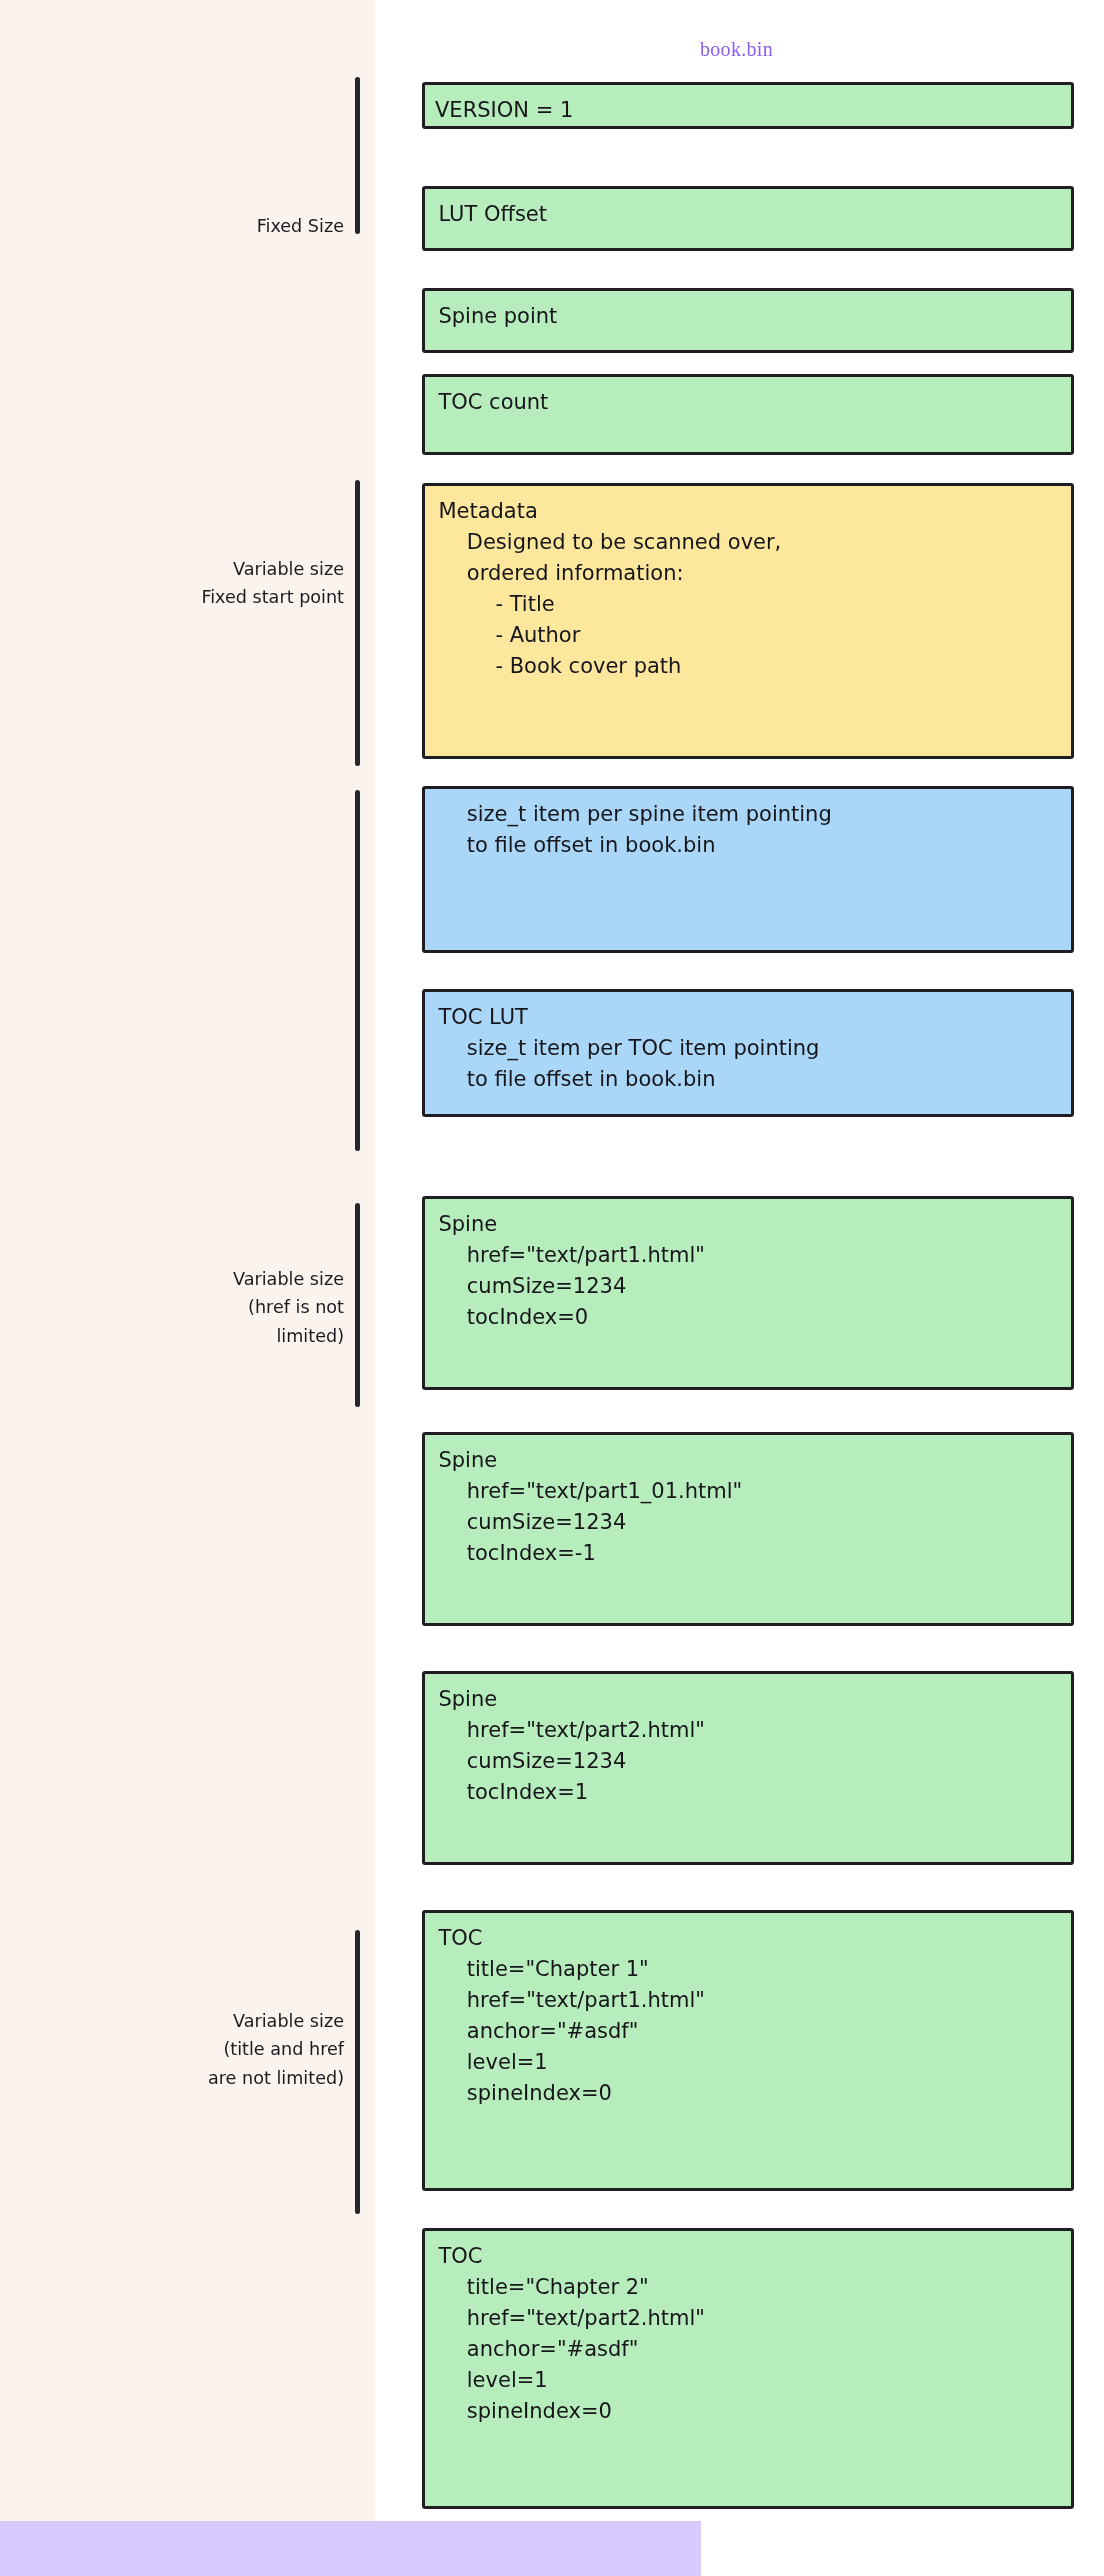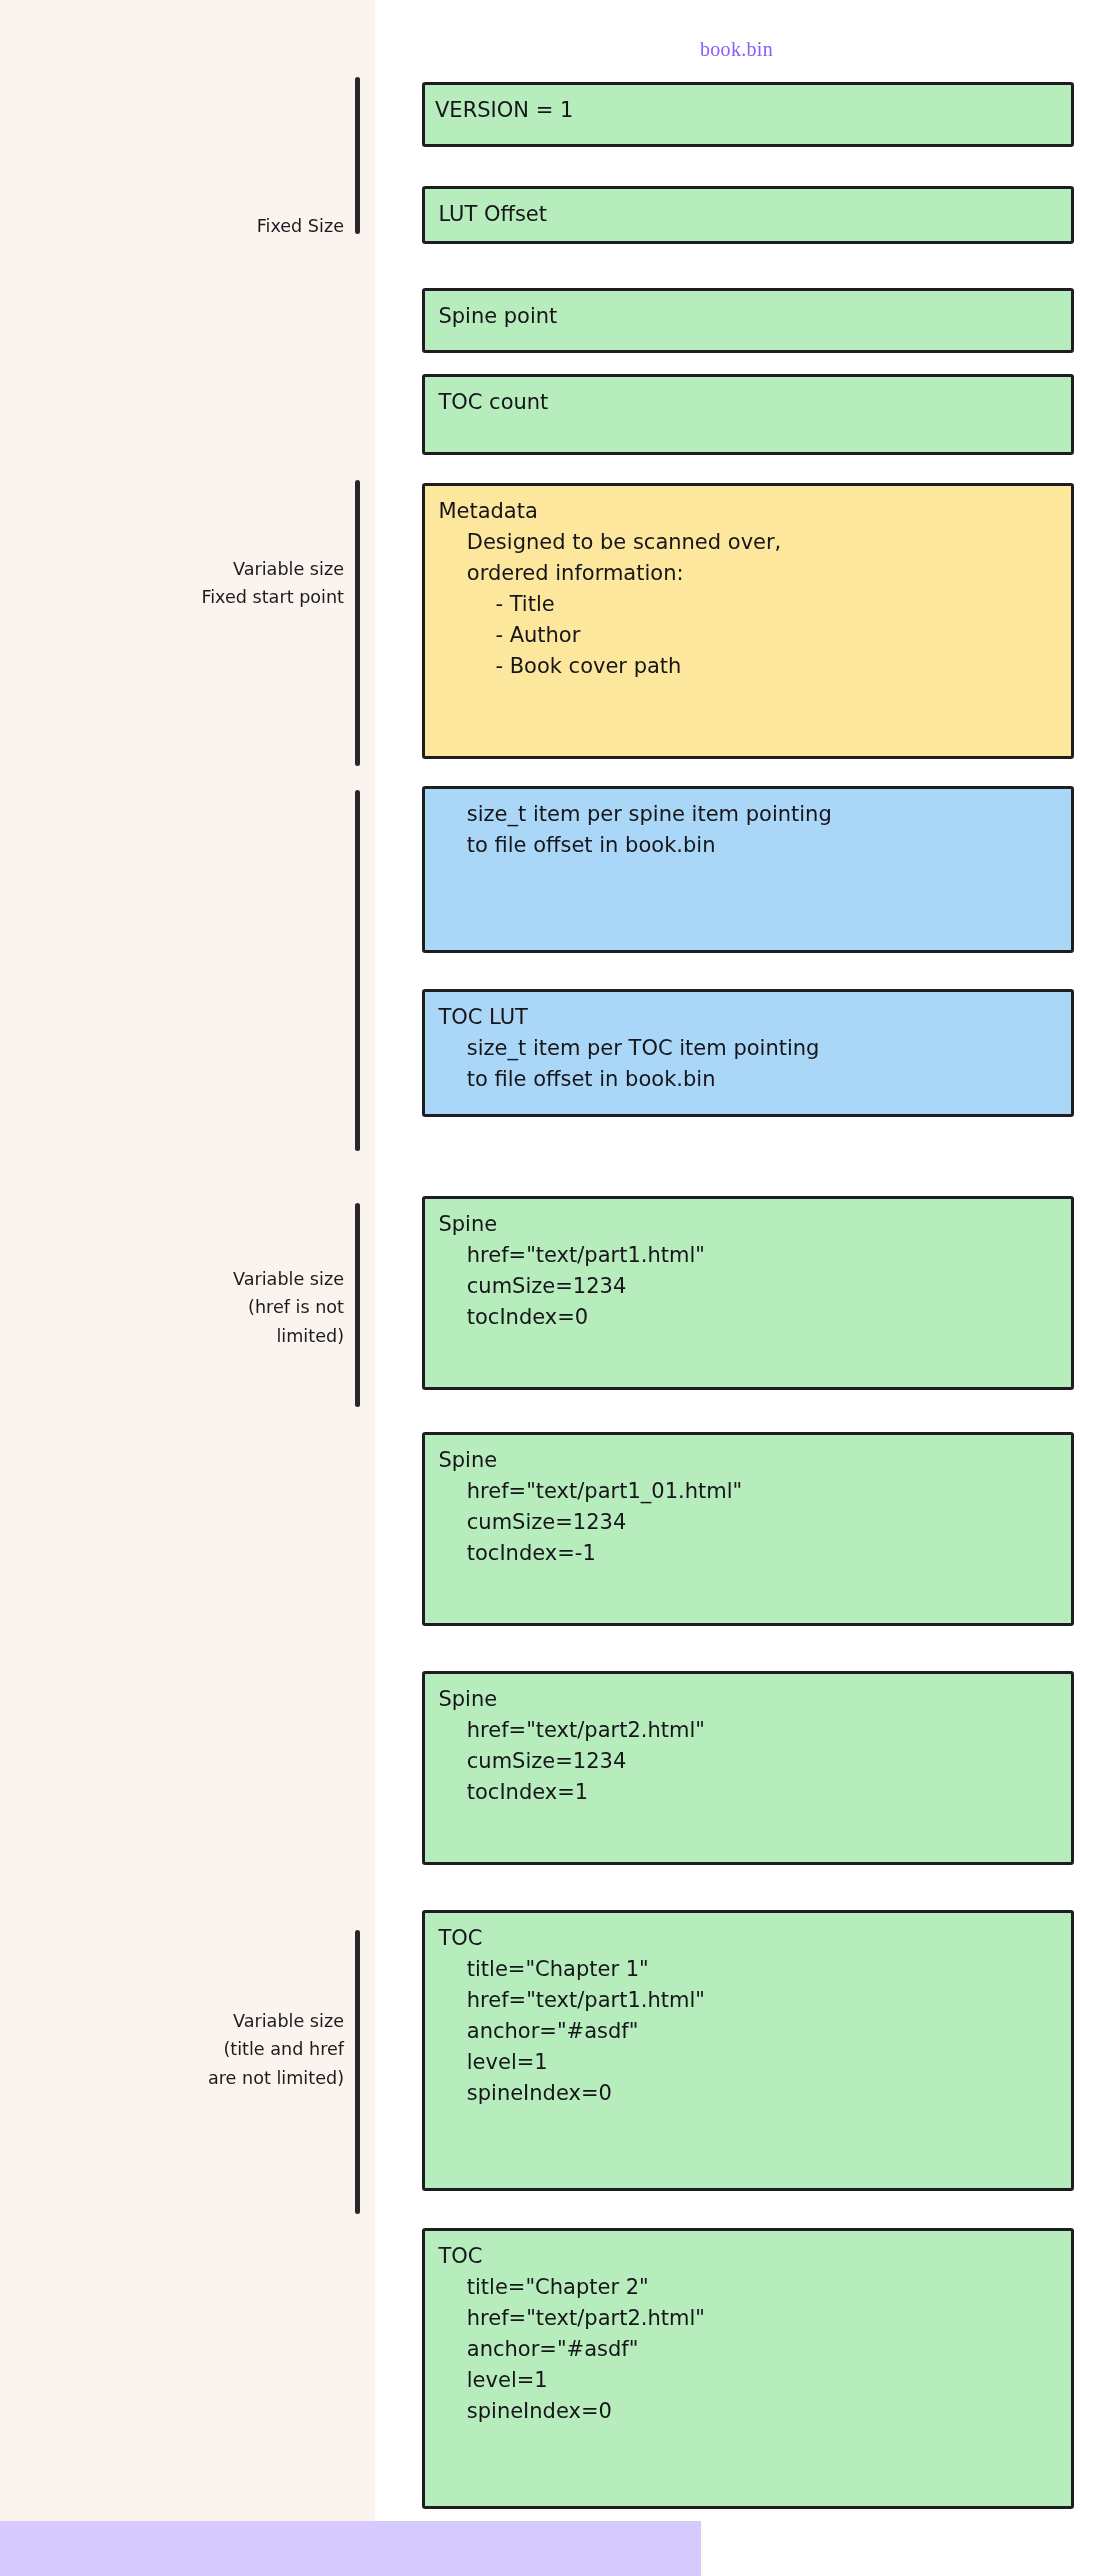--- a/index.html
+++ b/index.html
@@ -102,22 +102,22 @@
   <div class="group-label" style="top:212px;">Fixed Size</div>
   <div class="group-label" style="top:555px;">Variable size
 Fixed start point</div>
   <div class="group-label" style="top:1265px;">Variable size
 (href is not
 limited)</div>
   <div class="group-label" style="top:2007px;">Variable size
 (title and href
 are not limited)</div>
 
-  <div class="box green" style="top:82px;  height:65px;padding-left:10px;"><span class="title-line">VERSION = 1</span></div>
-  <div class="box green" style="top:186px; height:58px;"><span class="title-line">LUT Offset</span></div>
+  <div class="box green" style="top:82px;  height:47px;padding-left:10px;"><span class="title-line">VERSION = 1</span></div>
+  <div class="box green" style="top:186px; height:65px;"><span class="title-line">LUT Offset</span></div>
   <div class="box green" style="top:288px; height:65px;"><span class="title-line">Spine point</span></div>
   <div class="box green" style="top:374px; height:81px;"><span class="title-line">TOC count</span></div>
   <div class="box yellow" style="top:483px; height:276px;"><span class="title-line">Metadata</span><span class="sub-line">Designed to be scanned over,</span><span class="sub-line">ordered information:</span><span class="sub-sub-line">- Title</span><span class="sub-sub-line">- Author</span><span class="sub-sub-line">- Book cover path</span></div>
   <div class="box blue" style="top:786px; height:167px;"><span class="sub-line">size_t item per spine item pointing</span><span class="sub-line">to file offset in book.bin</span></div>
   <div class="box blue" style="top:989px;height:128px;"><span class="title-line">TOC LUT</span><span class="sub-line">size_t item per TOC item pointing</span><span class="sub-line">to file offset in book.bin</span></div>
   <div class="box green" style="top:1196px;height:194px;"><span class="title-line">Spine</span><span class="sub-line">href="text/part1.html"</span><span class="sub-line">cumSize=1234</span><span class="sub-line">tocIndex=0</span></div>
   <div class="box green" style="top:1432px;height:194px;"><span class="title-line">Spine</span><span class="sub-line">href="text/part1_01.html"</span><span class="sub-line">cumSize=1234</span><span class="sub-line">tocIndex=-1</span></div>
   <div class="box green" style="top:1671px;height:194px;"><span class="title-line">Spine</span><span class="sub-line">href="text/part2.html"</span><span class="sub-line">cumSize=1234</span><span class="sub-line">tocIndex=1</span></div>
   <div class="box green" style="top:1910px;height:281px;"><span class="title-line">TOC</span><span class="sub-line">title="Chapter 1"</span><span class="sub-line">href="text/part1.html"</span><span class="sub-line">anchor="#asdf"</span><span class="sub-line">level=1</span><span class="sub-line">spineIndex=0</span></div>
   <div class="box green" style="top:2228px;height:281px;"><span class="title-line">TOC</span><span class="sub-line">title="Chapter 2"</span><span class="sub-line">href="text/part2.html"</span><span class="sub-line">anchor="#asdf"</span><span class="sub-line">level=1</span><span class="sub-line">spineIndex=0</span></div>

